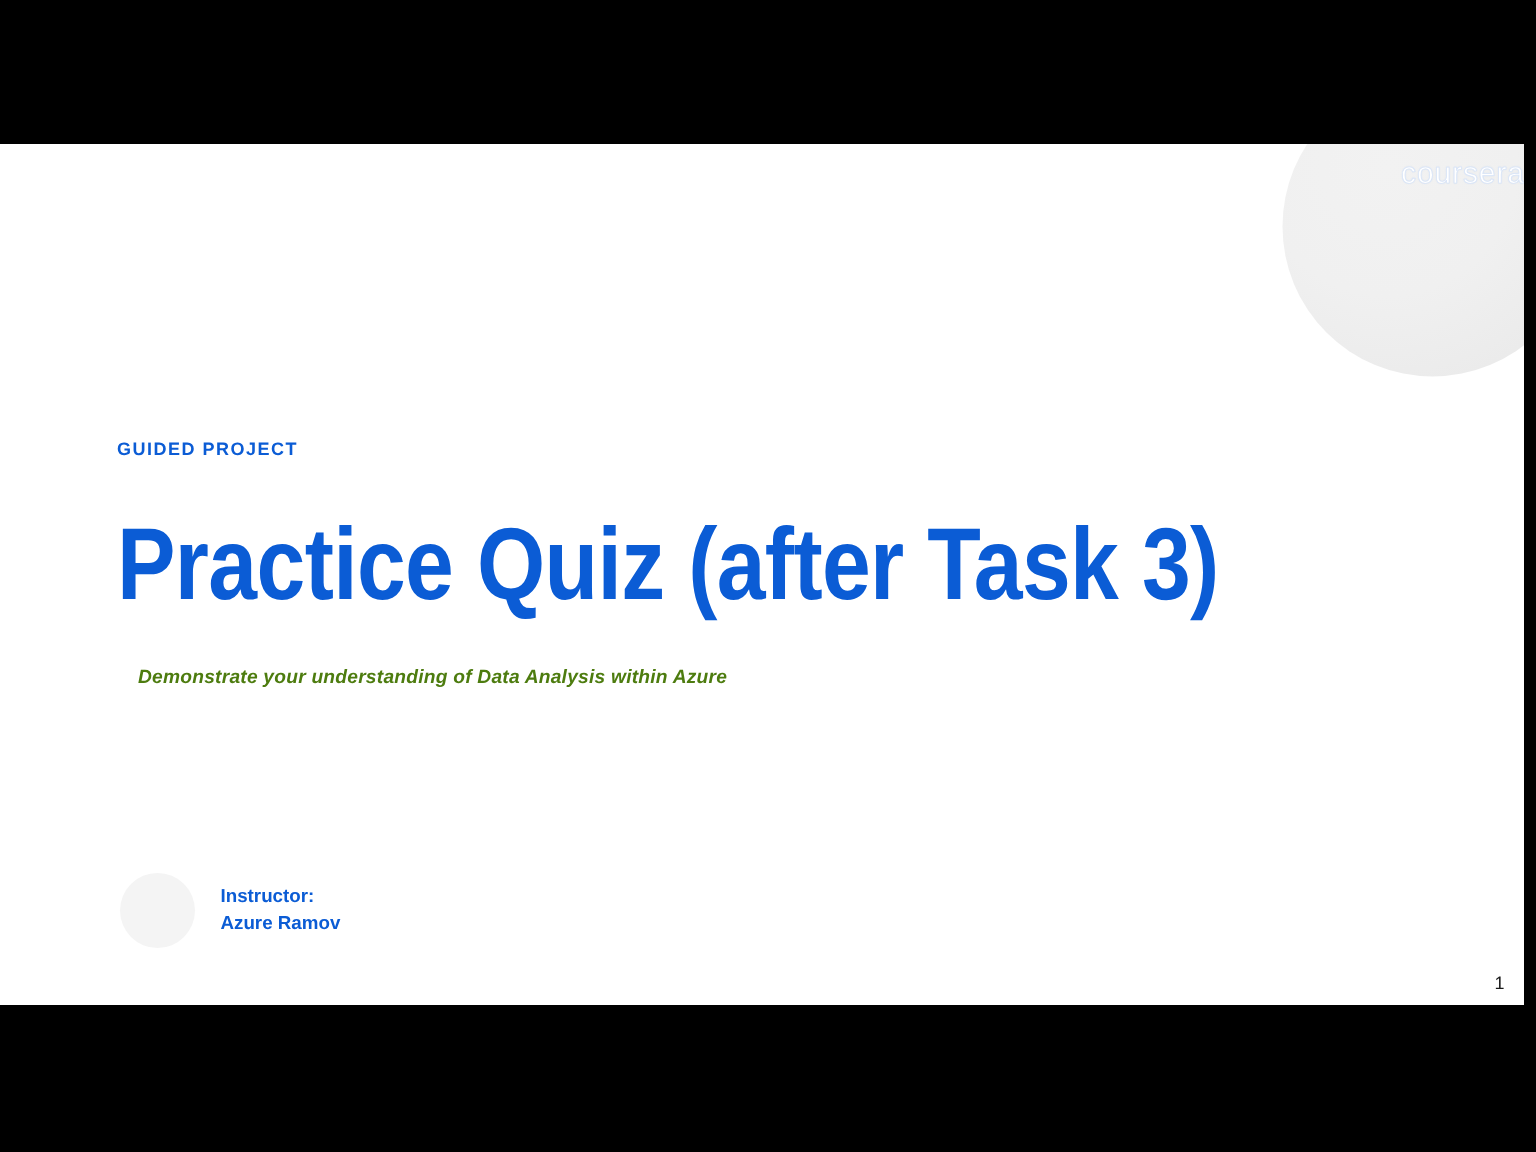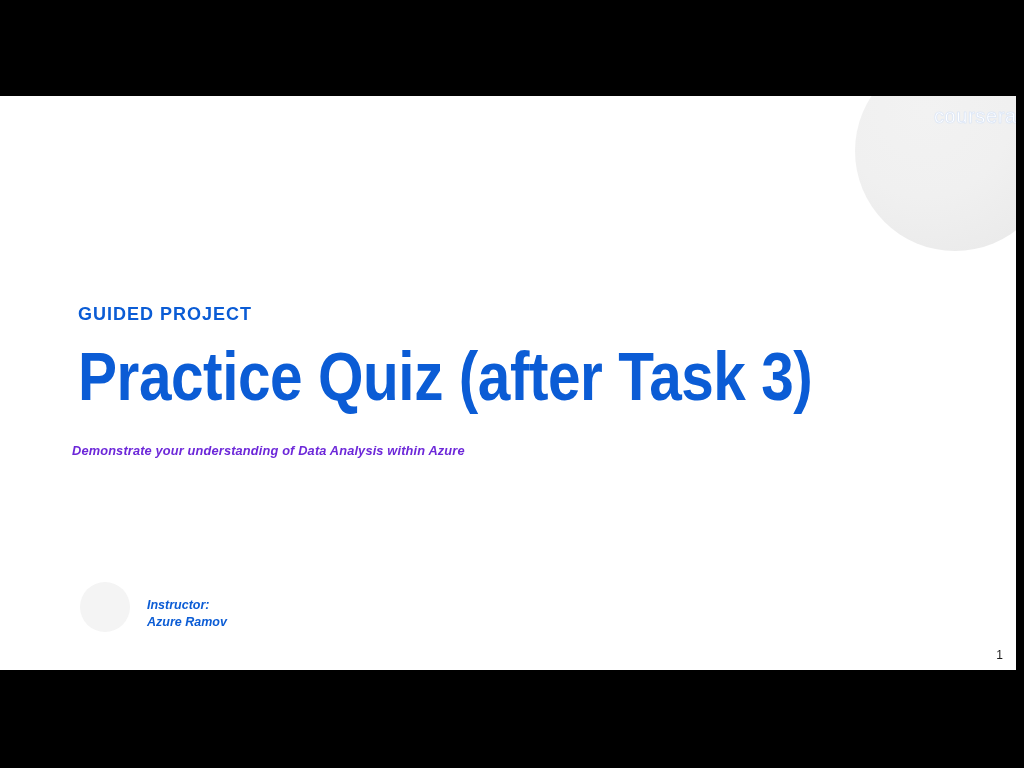--- a/index.html
+++ b/index.html
@@ -68,22 +68,22 @@
     font-weight: 400;
     color: #ffffff;
     -webkit-text-stroke: 0.5px #d8e4f7;
     text-shadow: 0 0 1px rgba(190, 210, 240, 0.85);
   }
 
   
   .eyebrow {
     position: absolute;
     left: 78px;
-    top: 208px;
-    font-size: 18px;
+    top: 196px;
+    font-size: 12px;
     font-weight: 700;
     letter-spacing: 1.0px;
     color: #0b5cd5;
     white-space: nowrap;
   }
 
   .slide-title {
     position: absolute;
     left: 78px;
     top: 246px;
@@ -92,38 +92,37 @@
     line-height: 1.0;
     letter-spacing: -0.5px;
     color: #0b5cd5;
     white-space: nowrap;
     transform: scaleX(0.86);
     transform-origin: left top;
   }
 
   .slide-subtitle {
     position: absolute;
-    left: 72px;
+    left: 92px;
     top: 347px;
     font-size: 12.8px;
     font-weight: 700;
     font-style: italic;
     letter-spacing: 0.15px;
-    color: #6d28d9;
+    color: #4d7c0f;
     white-space: nowrap;
   }
 
   
   .instructor-block {
     position: absolute;
     left: 80px;
     top: 486px;
     display: flex;
-    align-items: flex-end;
-    font-style: italic;
+    align-items: center;
   }
   .avatar {
     width: 50px;
     height: 50px;
     border-radius: 50%;
     background: #f4f4f4;
     flex: 0 0 auto;
   }
   .instructor-text {
     margin-left: 17px;

